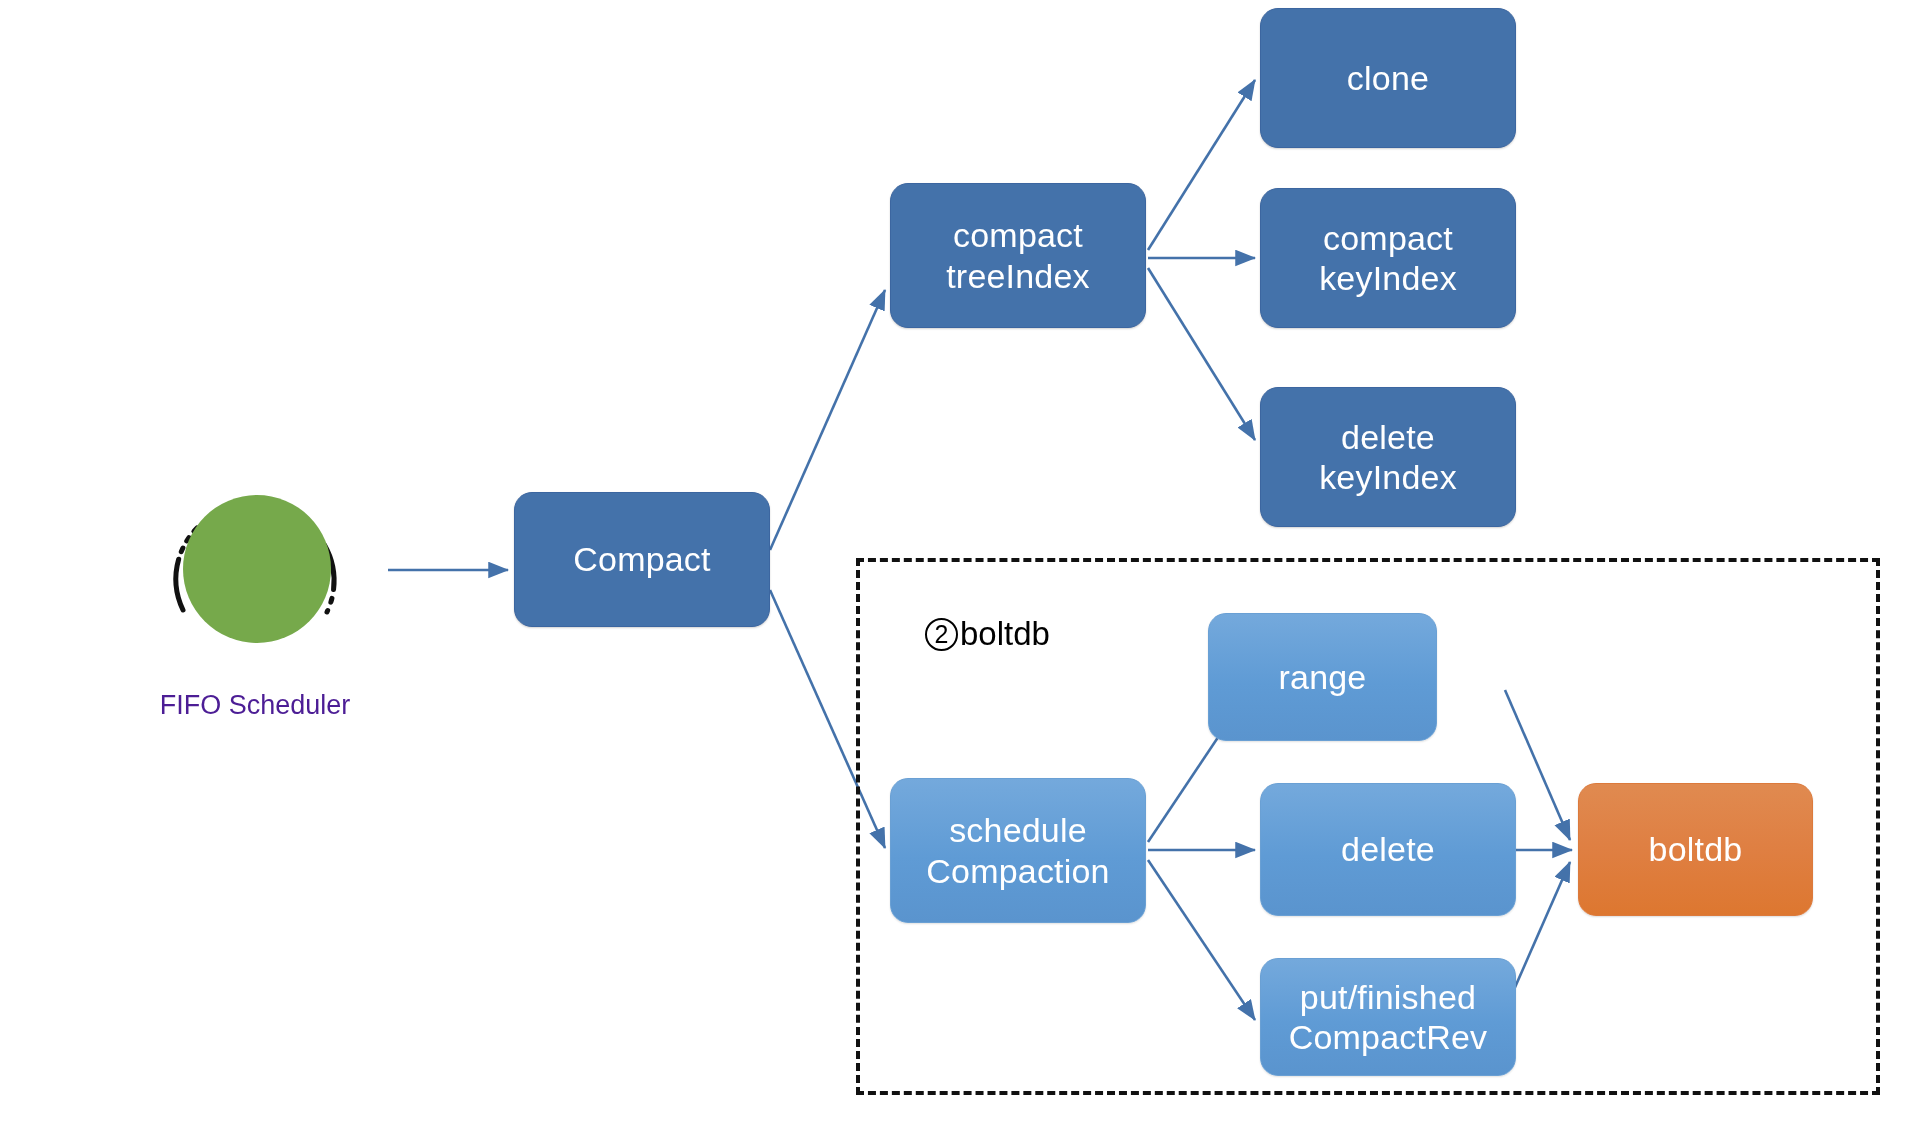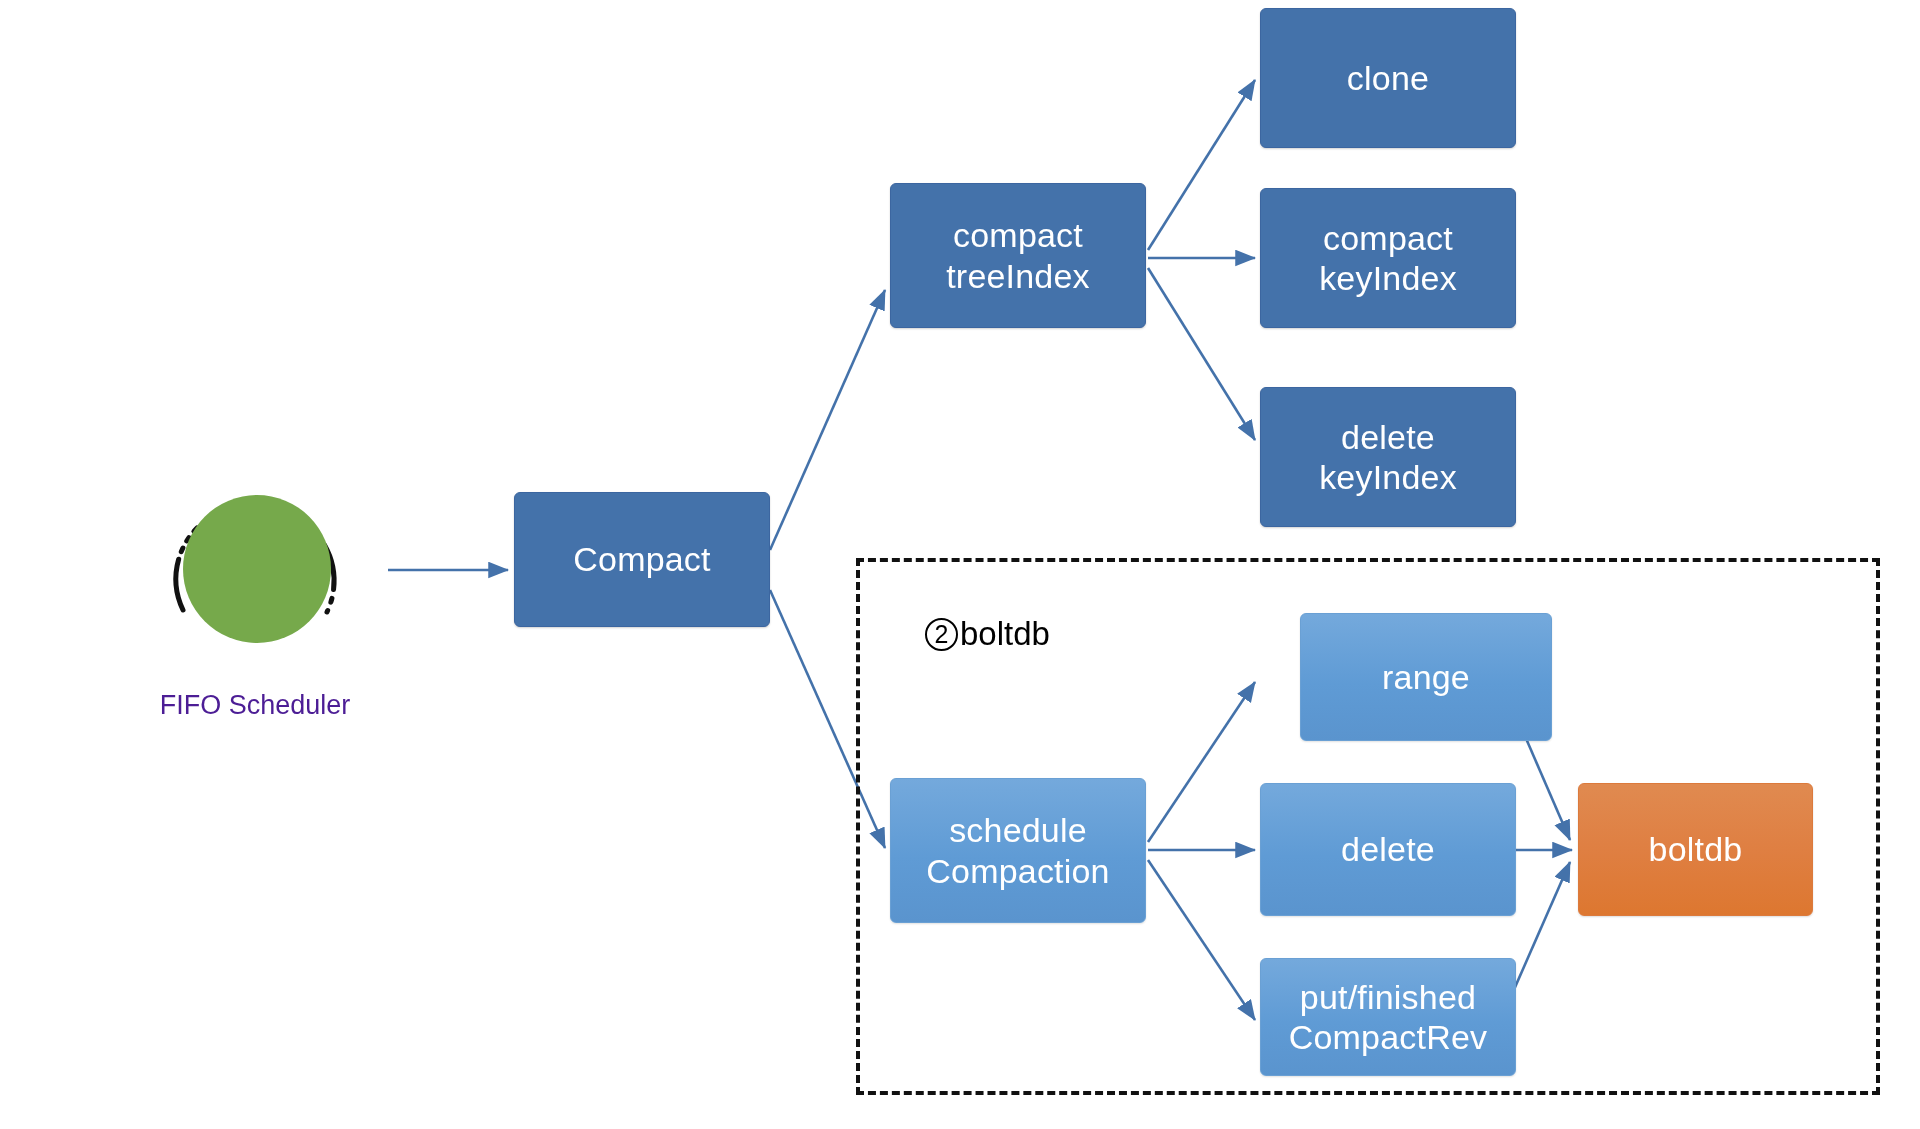--- a/index.html
+++ b/index.html
@@ -21,21 +21,21 @@
     position: absolute;
     left: 0;
     top: 0;
     width: 1920px;
     height: 1129px;
     pointer-events: none;
   }
   .node {
     position: absolute;
     box-sizing: border-box;
-    border-radius: 6px;
+    border-radius: 18px;
     display: flex;
     align-items: center;
     justify-content: center;
     text-align: center;
     color: #ffffff;
     line-height: 1.18;
     white-space: pre-line;
     letter-spacing: 0.2px;
   }
   .node-dark {
@@ -162,21 +162,21 @@
 
   <div class="node node-dark" style="left:1260px; top:188px; width:256px; height:140px; font-size:34px;">compact
 keyIndex</div>
 
   <div class="node node-dark" style="left:1260px; top:387px; width:256px; height:140px; font-size:34px;">delete
 keyIndex</div>
 
   <div class="node node-light" style="left:890px; top:778px; width:256px; height:145px; font-size:34px;">schedule
 Compaction</div>
 
-  <div class="node node-light" style="left:1300px; top:613px; width:252px; height:128px; font-size:34px;">range</div>
+  <div class="node node-light" style="left:1208px; top:613px; width:229px; height:128px; font-size:34px;">range</div>
 
   <div class="node node-light" style="left:1260px; top:783px; width:256px; height:133px; font-size:34px;">delete</div>
 
   <div class="node node-light" style="left:1260px; top:958px; width:256px; height:118px; font-size:34px;">put/finished
 CompactRev</div>
 
   <div class="node node-orange" style="left:1578px; top:783px; width:235px; height:133px; font-size:34px;">boltdb</div>
 
 </div>
 

